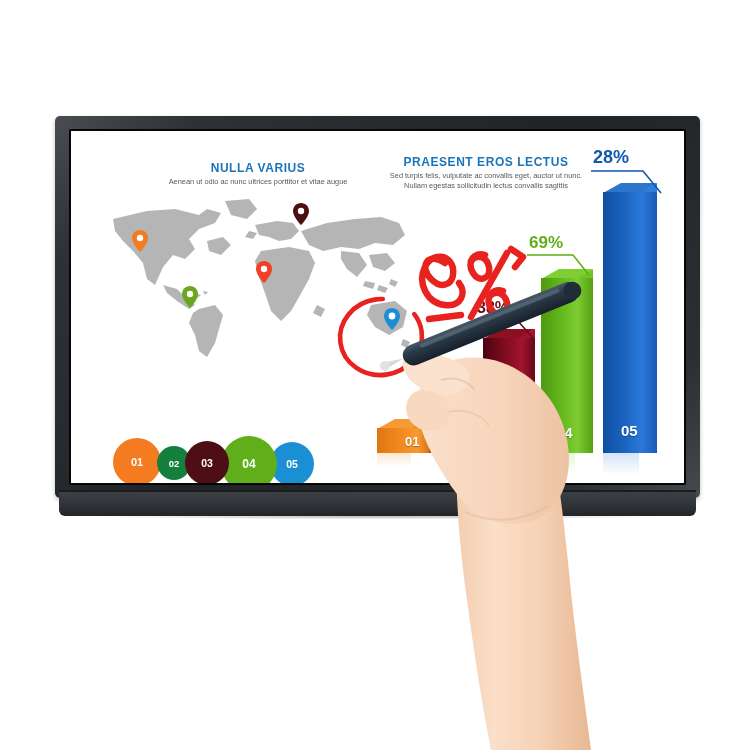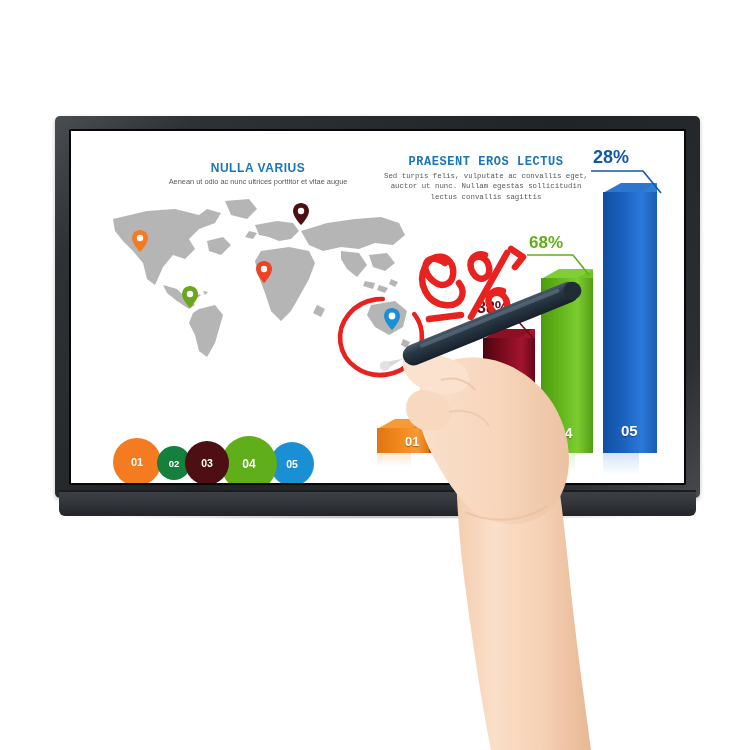--- a/index.html
+++ b/index.html
@@ -28,21 +28,21 @@
         background:radial-gradient(ellipse at center,rgba(0,0,0,.28),rgba(0,0,0,0) 70%);}
 
   
   .slide{position:absolute;inset:0;background:#fff;}
 
   .blk{position:absolute;text-align:center;}
   .blk .hd{font-weight:bold;font-size:12px;letter-spacing:.55px;color:#1b75bb;line-height:1.2;}
   .blk .sb{font-size:7.4px;color:#55595d;line-height:1.36;margin-top:2px;}
 
   #blk-left{left:92px;top:30px;width:190px;}
-  #blk-right{left:310px;top:24px;width:210px;font-family:Liberation Mono, monospace;}
+  #blk-right{left:310px;top:24px;width:210px;}
   #blk-bottom{left:78px;top:262px;width:190px;}
 
   
   .map{position:absolute;left:32px;top:62px;width:310px;height:168px;}
   .map svg{width:100%;height:100%;display:block;}
 
   .pin{position:absolute;width:16px;height:22px;}
   .pin svg{width:100%;height:100%;display:block;}
 
   
@@ -225,21 +225,21 @@
             <div class="refl" style="left:0;bottom:-14px;width:34px;height:14px;background:linear-gradient(180deg,#f28a1f,rgba(255,255,255,0));"></div>
           </div>
 
           <div class="pct" style="left:222px;top:-4px;font-size:18px;color:#1257ae;">28%</div>
           <div class="lead" style="left:218px;top:16px;">
             <svg width="76" height="30">
                 <polyline points="2,4 54,4 72,26" fill="none" stroke="#1257ae" stroke-width="1.6"></polyline>
               </svg>
           </div>
 
-          <div class="pct" style="left:158px;top:82px;font-size:17px;color:#5fae1a;">68%</div>
+          <div class="pct" style="left:158px;top:82px;font-size:17px;color:#5fae1a;">69%</div>
           <div class="lead" style="left:154px;top:100px;">
             <svg width="70" height="28">
                 <polyline points="2,4 48,4 64,24" fill="none" stroke="#5fae1a" stroke-width="1.6"></polyline>
               </svg>
           </div>
 
           <div class="pct" style="left:106px;top:148px;font-size:16px;color:#6b0c18;">38%</div>
           <div class="lead" style="left:102px;top:165px;">
             <svg width="66" height="26">
                 <polyline points="2,4 44,4 60,22" fill="none" stroke="#6b0c18" stroke-width="1.6"></polyline>

